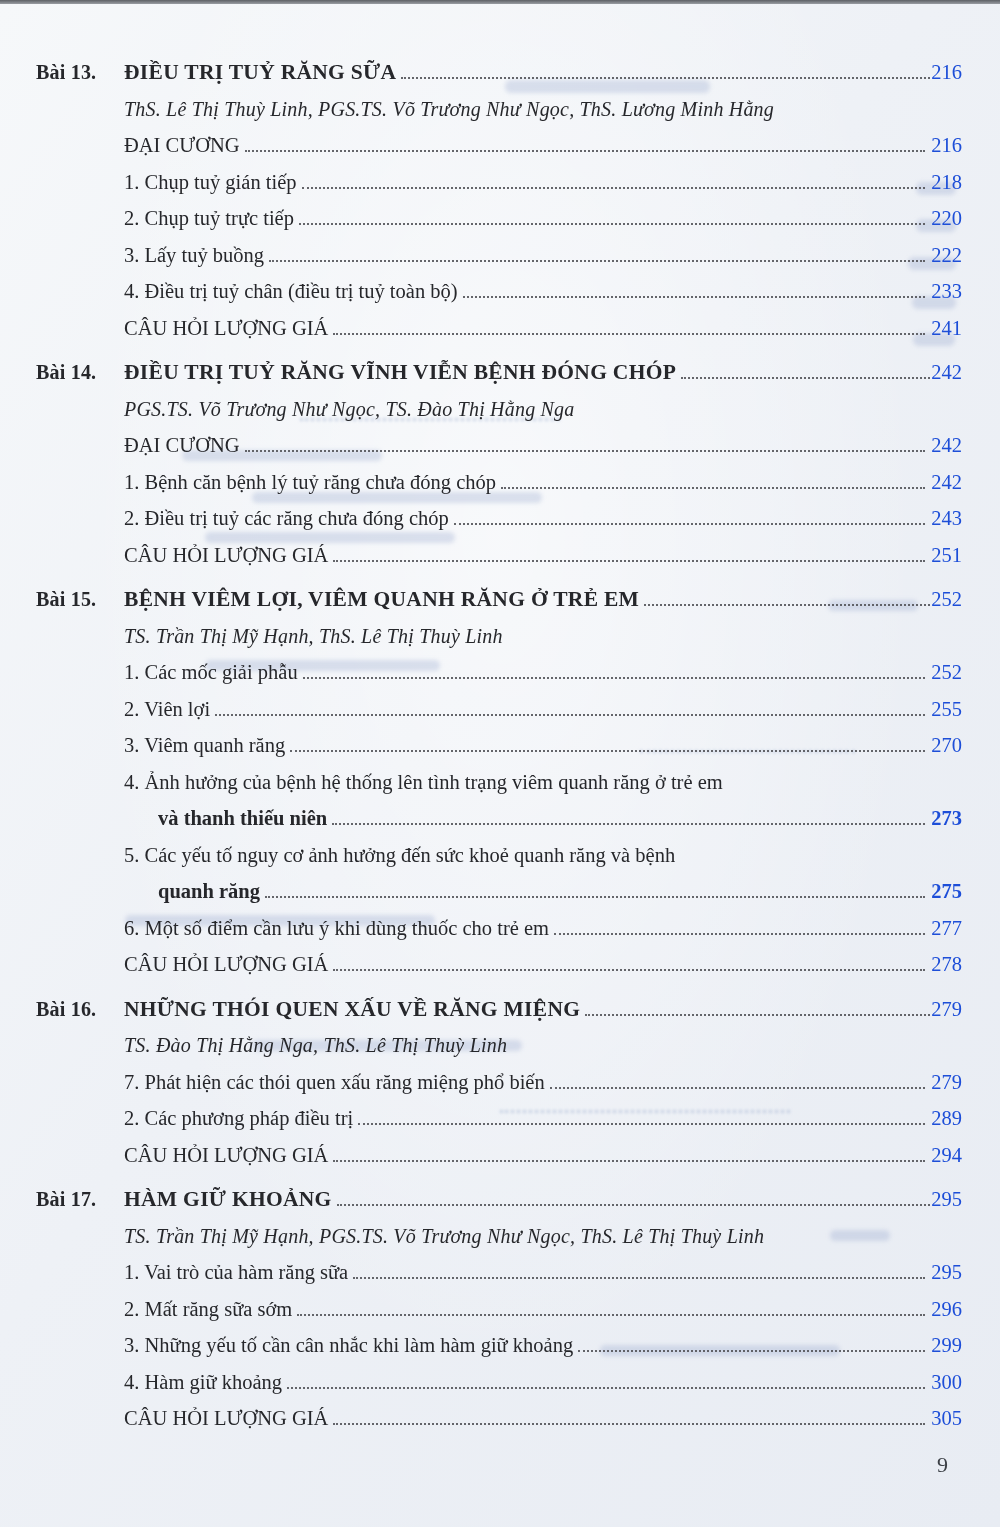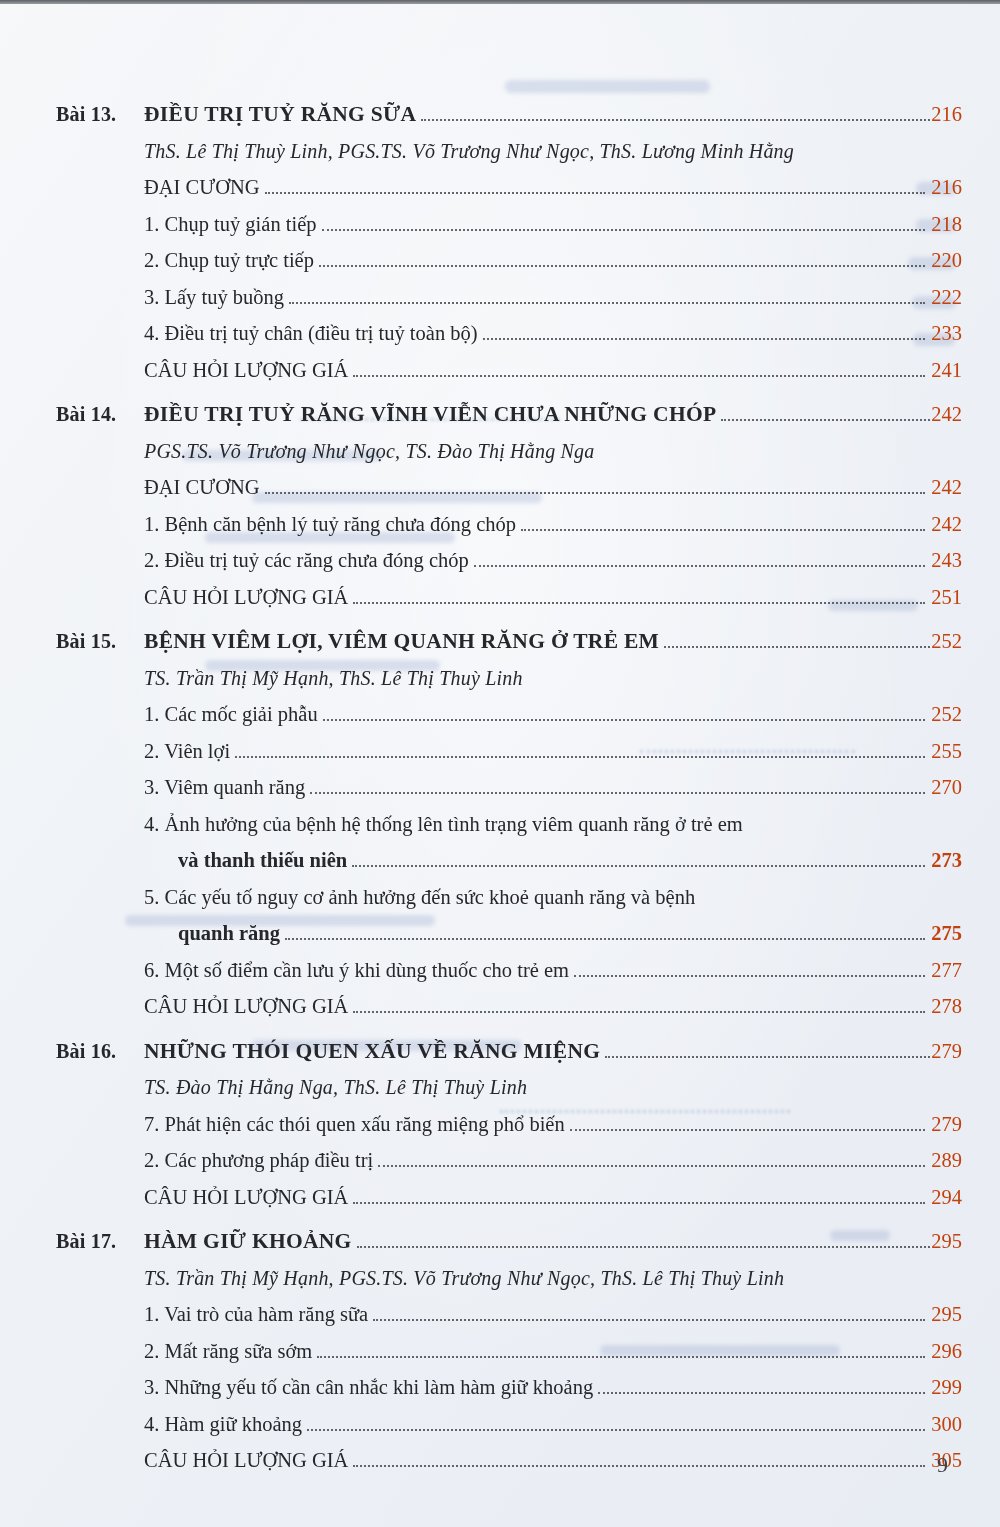--- a/index.html
+++ b/index.html
@@ -26,21 +26,21 @@
     filter:blur(2px);
     z-index:0;
   }
   .ghost.dots{
     background:none;
     border-bottom:3px dotted rgba(130,152,196,0.38);
     border-radius:0;
     filter:blur(1.5px);
   }
   .content{
-    position:absolute;top:54px;left:56px;right:38px;z-index:1;margin-top:42px;
+    position:absolute;top:54px;left:36px;right:38px;z-index:1;
   }
   .section{margin-bottom:8px;}
   .row{
     display:flex;
     align-items:baseline;
     line-height:36.5px;
     font-size:20.5px;
     white-space:nowrap;
   }
   .chapter-label{
@@ -67,21 +67,21 @@
     flex:1 1 auto;
     min-width:12px;
     border-bottom:2.5px dotted #55565b;
     margin:0 0 5px 5px;
     opacity:.9;
   }
   .row .pagenum{
     flex:0 0 auto;
     margin-left:6px;
     font-size:20.5px;
-    color:#c2410c;
+    color:#1d4ed8;
   }
   .heading .pagenum{margin-left:1px;}
   .footer-pagenum{
     position:absolute;
     top:1452px;
     right:52px;
     font-size:22px;
     color:#3c4046;
     z-index:1;
   }
@@ -150,21 +150,21 @@
     <div class="row indent">
       <span>CÂU HỎI LƯỢNG GIÁ</span>
       <span class="leader"></span>
       <span class="pagenum">241</span>
     </div>
   </div>
 
   <div class="section">
     <div class="row heading">
       <span class="chapter-label">Bài 14.</span>
-      <span class="chapter-title">ĐIỀU TRỊ TUỶ RĂNG VĨNH VIỄN CHƯA NHỮNG CHÓP</span>
+      <span class="chapter-title">ĐIỀU TRỊ TUỶ RĂNG VĨNH VIỄN BỆNH ĐÓNG CHÓP</span>
       <span class="leader"></span>
       <span class="pagenum">242</span>
     </div>
     <div class="row indent">
       <span class="authors">PGS.TS. Võ Trương Như Ngọc, TS. Đào Thị Hằng Nga</span>
     </div>
     <div class="row indent">
       <span>ĐẠI CƯƠNG</span>
       <span class="leader"></span>
       <span class="pagenum">242</span>

